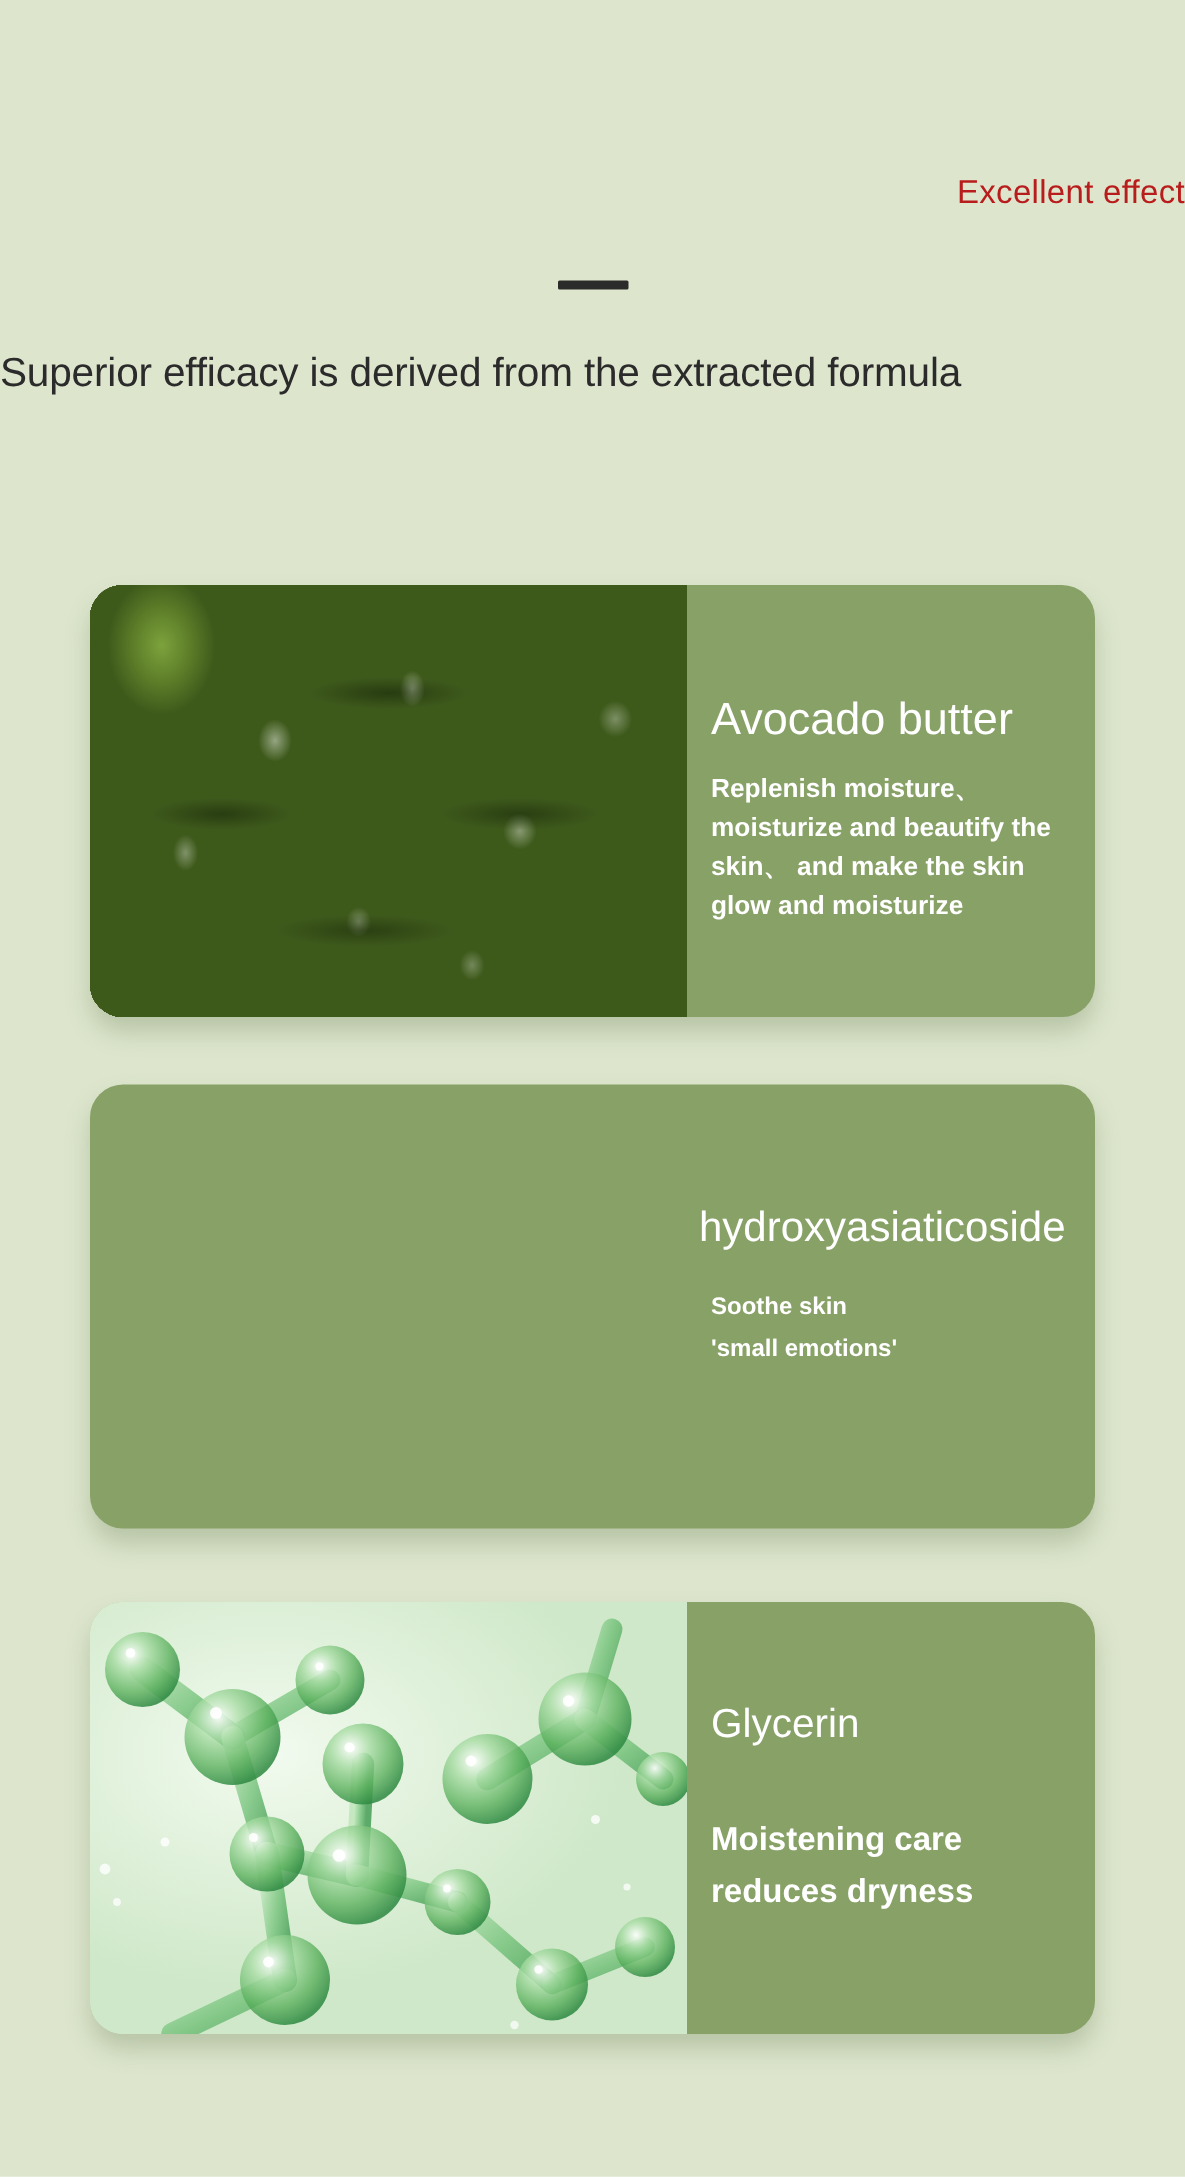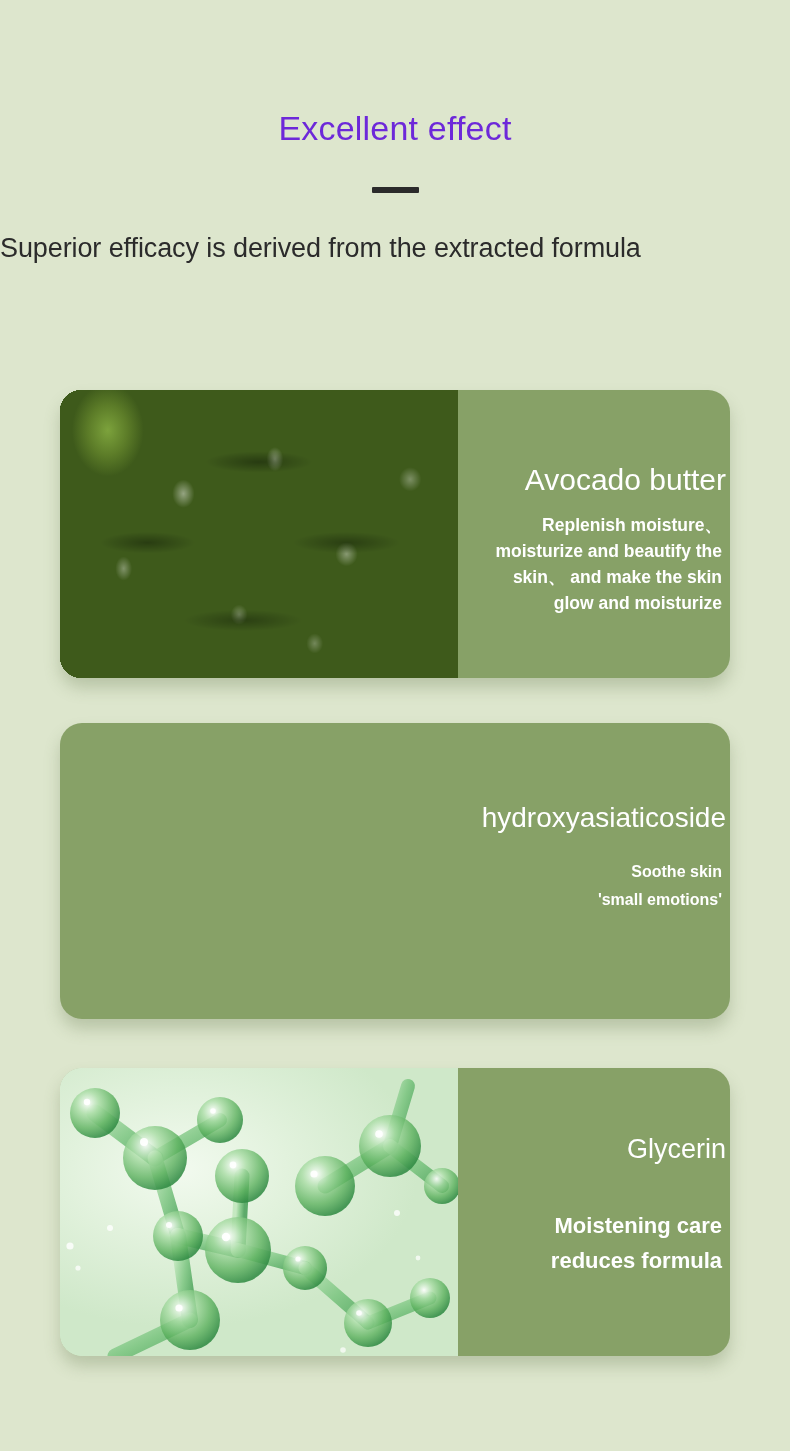--- a/index.html
+++ b/index.html
@@ -18,25 +18,26 @@
   }
 
   
   .header {
     width: 790px;
     padding-top: 108px;
     text-align: center;
   }
 
   .page-title {
-    font-size: 34px;
+    font-size: 22px;
     line-height: 40px;
-    color: #6d28d9;
+    color: #b91c1c;
     font-weight: 400;
     letter-spacing: 0.2px;
+    text-align: right;
   }
 
   .title-rule {
     width: 47px;
     height: 6px;
     background: #2b2b2b;
     border-radius: 1px;
     margin: 39px auto 0 auto;
   }
 
@@ -52,21 +53,20 @@
   }
 
   
   .cards {
     position: absolute;
     left: 0;
     top: 0;
     width: 790px;
     height: 1338px;
     pointer-events: none;
-    text-align: right;
   }
 
   .card {
     position: absolute;
     left: 60px;
     width: 670px;
     border-radius: 22px;
     overflow: hidden;
     display: flex;
     background: #87a167;
@@ -361,17 +361,17 @@
             <circle cx="337" cy="145" r="3.0" opacity=".78"></circle>
             <circle cx="358" cy="190" r="2.4" opacity=".72"></circle>
             <circle cx="283" cy="282" r="2.8" opacity=".7"></circle>
           </g>
         </svg>
       </div>
     </div>
     <div class="card-body">
       <div class="card-title">Glycerin</div>
       <div class="card-desc" style="white-space: pre-line;">Moistening care
-reduces formula</div>
+reduces dryness</div>
     </div>
   </div>
 
 </div>
 
 </body></html>

